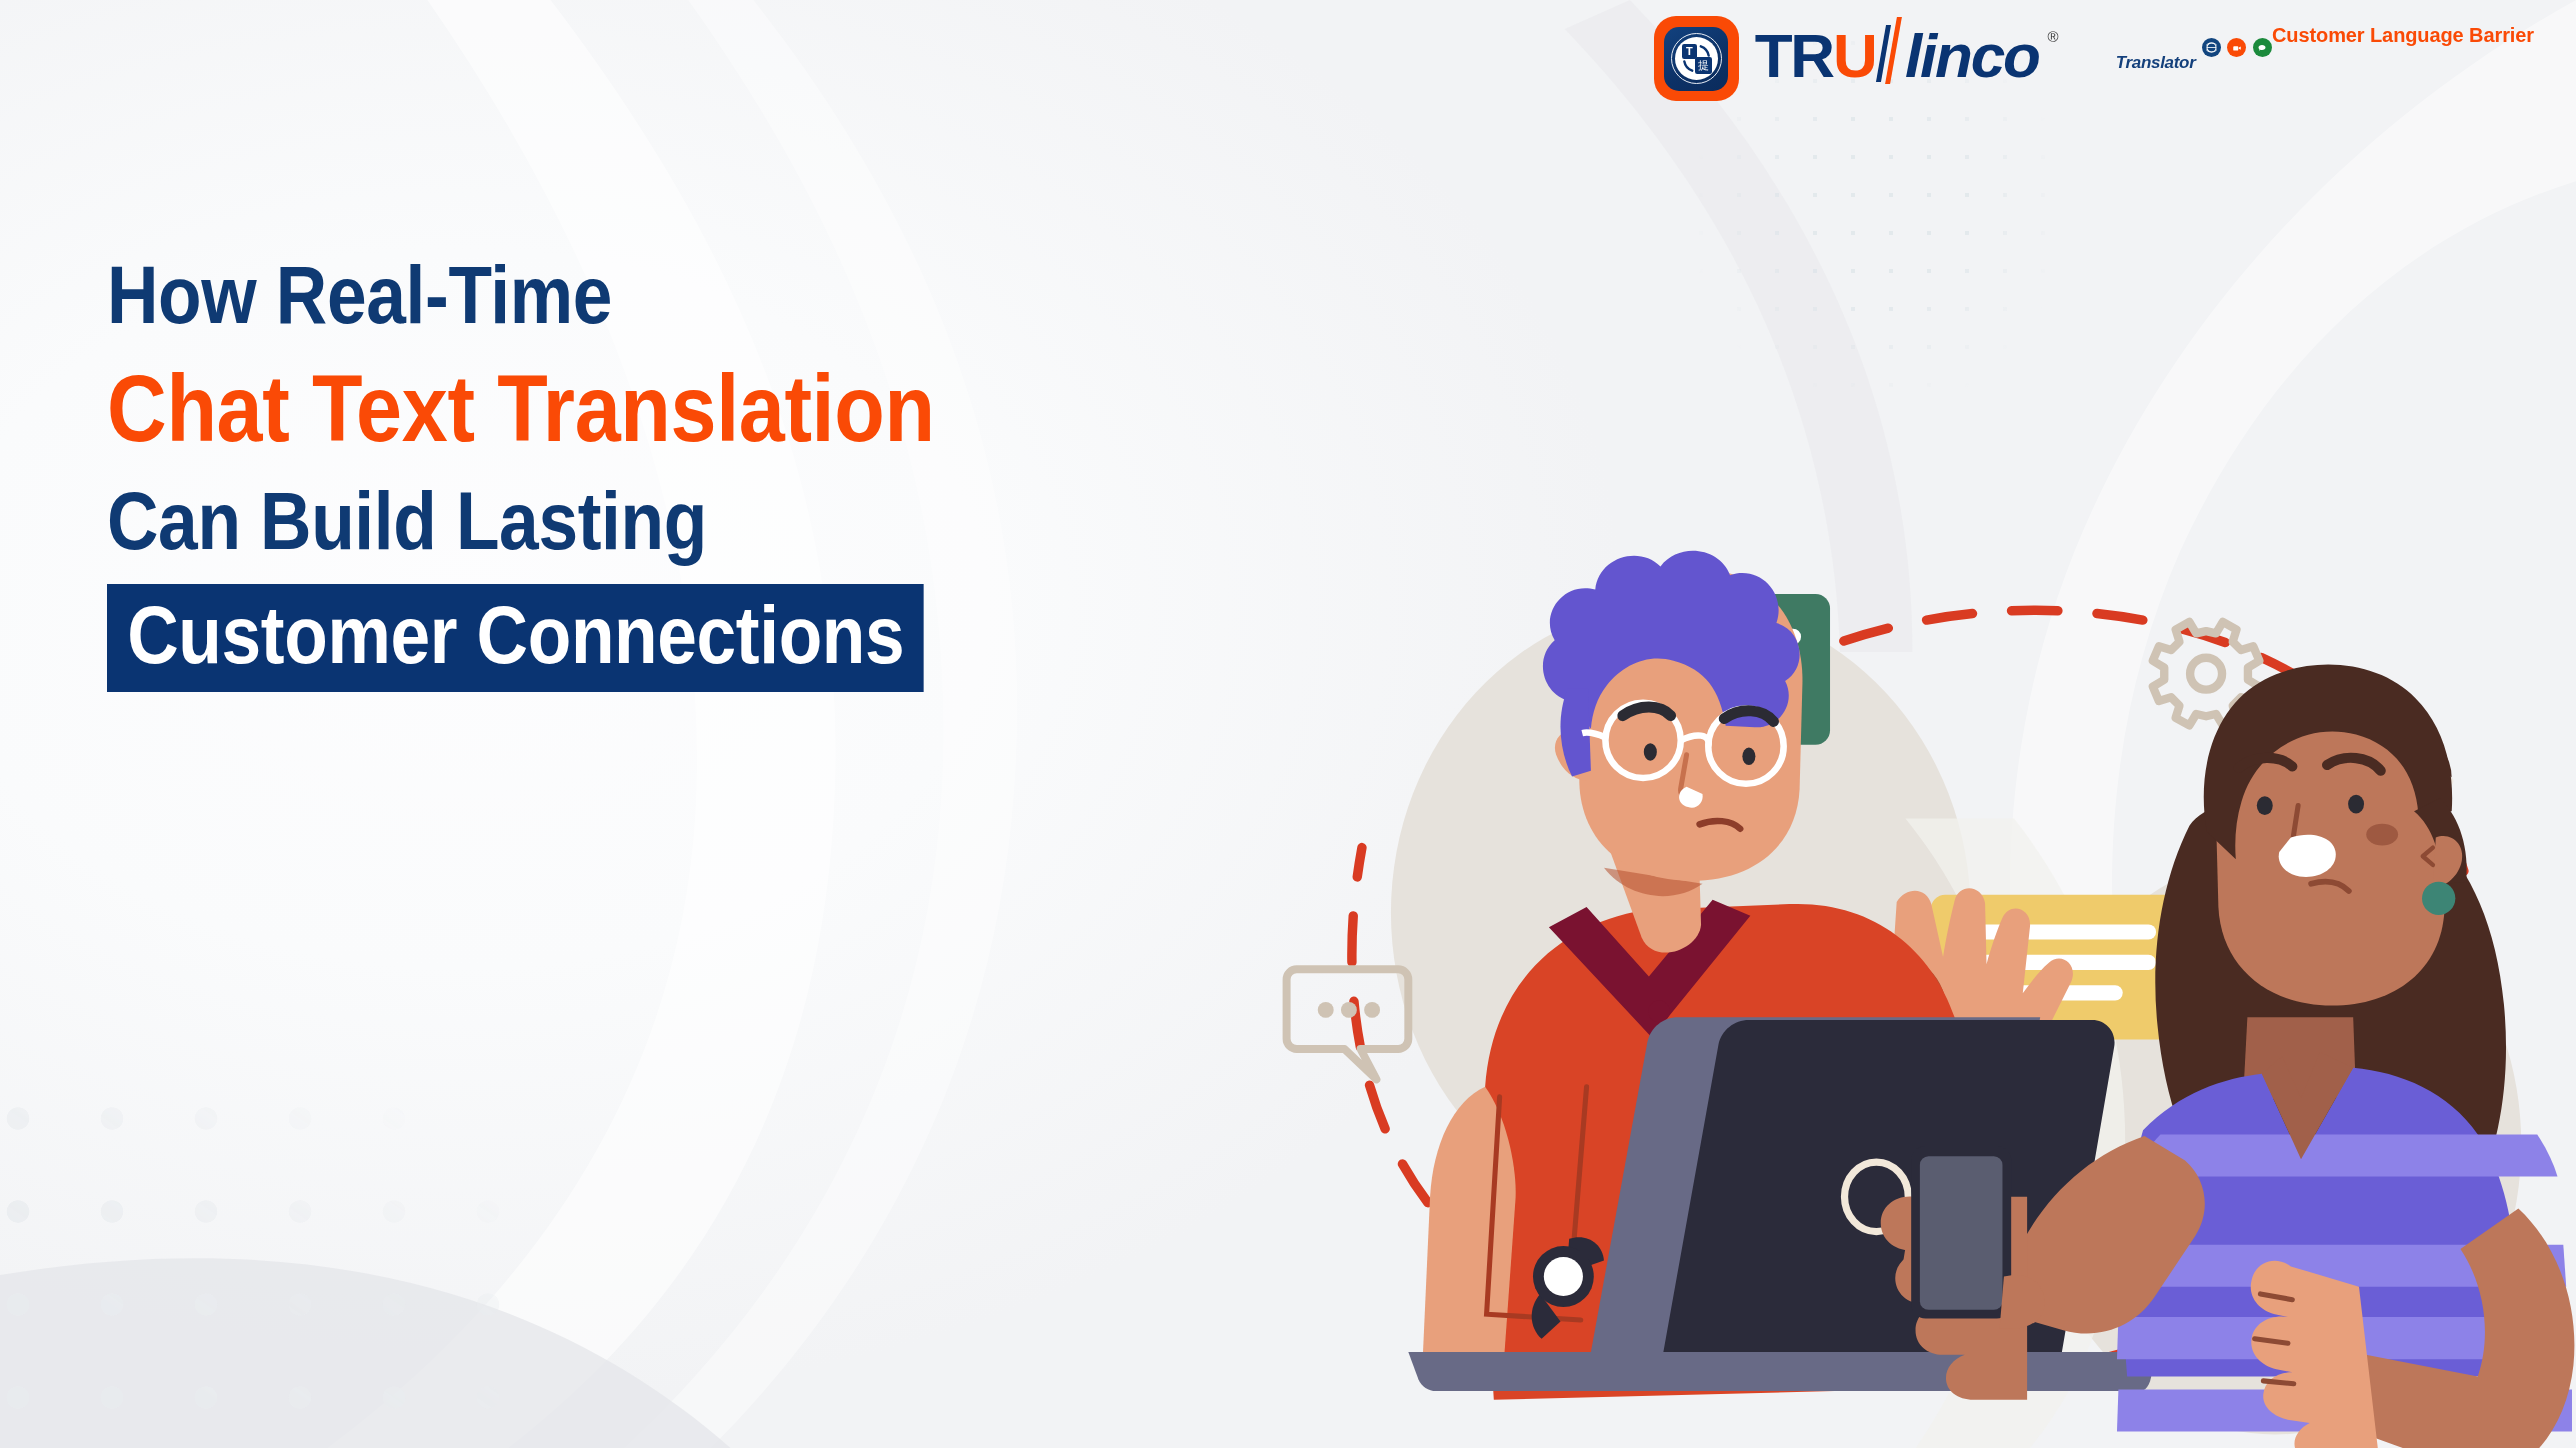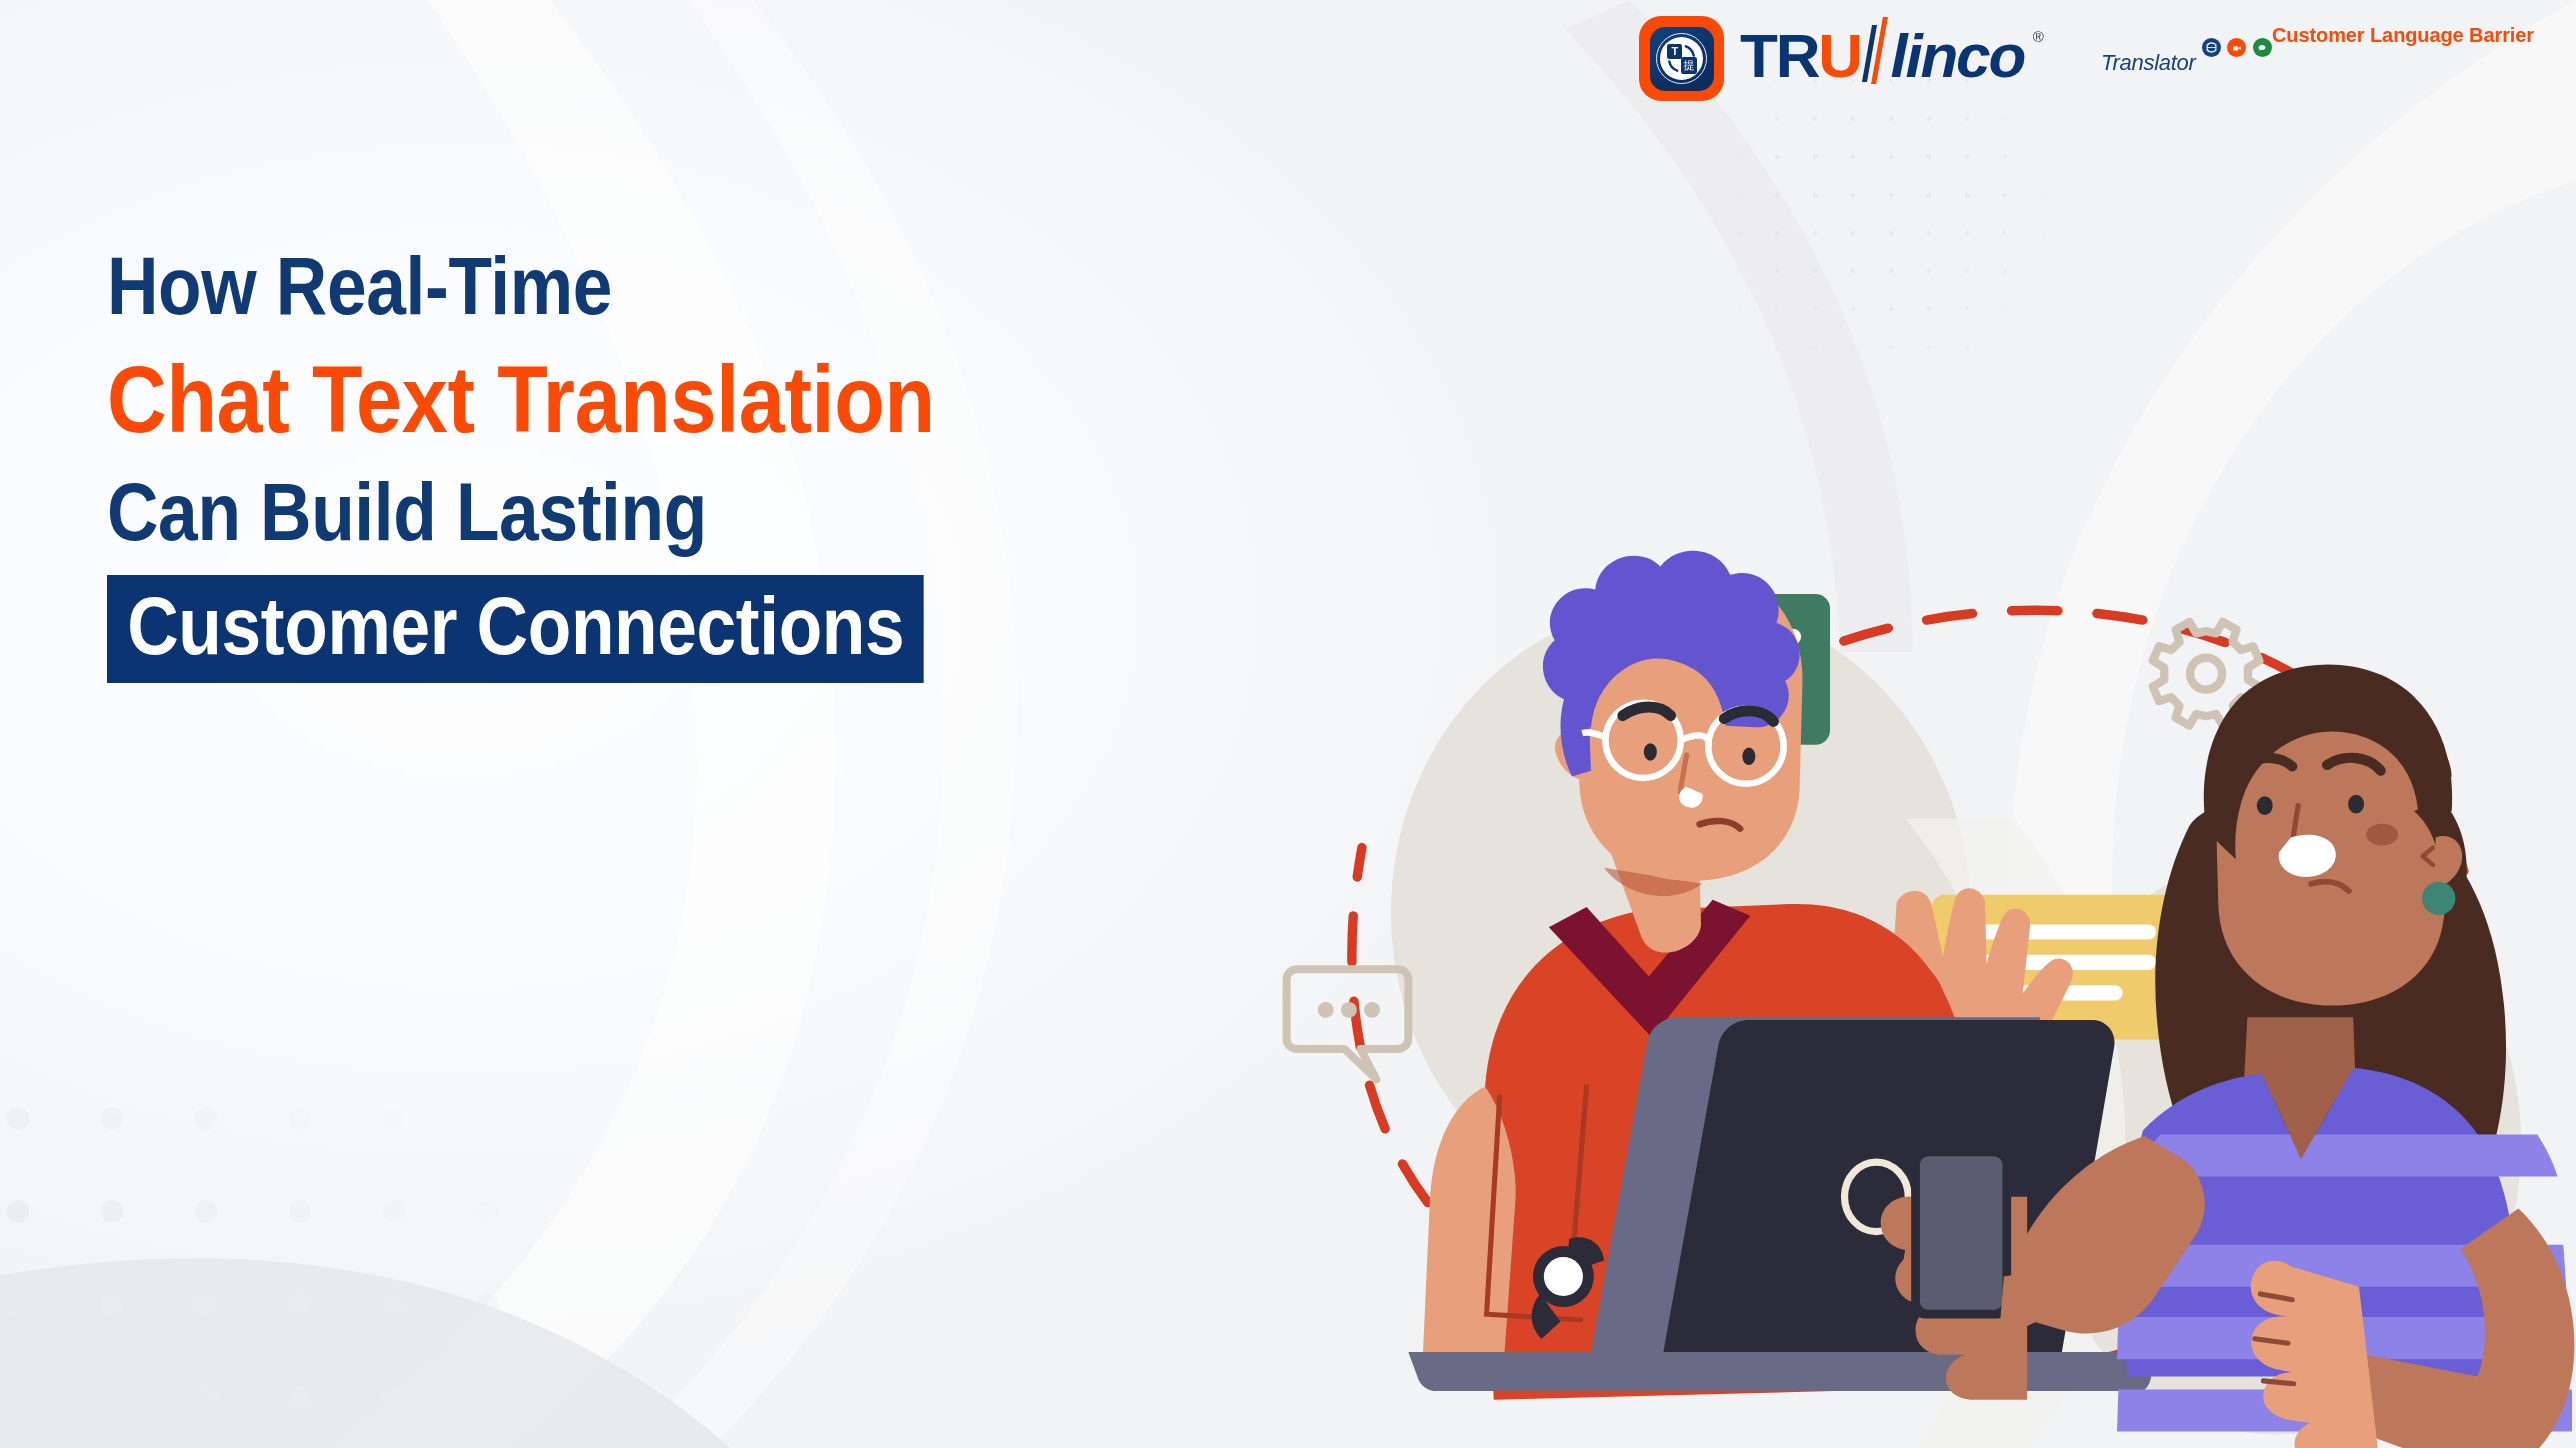--- a/index.html
+++ b/index.html
@@ -36,21 +36,21 @@
     width:565px; height:406px;
     background-image:radial-gradient(#e9ecef 11px, transparent 11.6px);
     background-size:94px 93px;
     opacity:.9;
     -webkit-mask-image:linear-gradient(35deg, #000 30%, transparent 88%);
             mask-image:linear-gradient(35deg, #000 30%, transparent 88%);
   }
 
   
   .headline {
-    position:absolute; left:107px; top:246px;
+    position:absolute; left:107px; top:255px;
     width:1376px;
   }
   .hl-line {
     font-weight:700;
     font-stretch:condensed;
     letter-spacing:-0.4px;
     line-height:1.0;
     white-space:nowrap;
     transform:scaleX(.88);
     transform-origin:left center;
@@ -130,21 +130,21 @@
   }
   .lg-reg {
     font-size:15px; font-weight:400; vertical-align:super;
     position:absolute; right:-17.4px; top:2.9px; color:#3a3a3a;
   }
   .logo-row2 {
     display:flex; align-items:center; gap:6.5px;
     margin:-5.8px 0 0 77px;
   }
   .lg-translator {
-    font-size:22px; font-weight:400; font-style:italic;
+    font-size:17px; font-weight:700; font-style:italic;
     color:#14407c; letter-spacing:-0.3px;margin-top:31px;
   }
   .mini-ic { width:19px; height:19px; border-radius:50%;
     display:flex; align-items:center; justify-content:center;
     font-size:10px; color:#fff; }
   .mi-navy { background:#12457f; }
   .mi-orange { background:#fa4a06; }
   .mi-green { background:#1b8a3c; }
   .lg-tagline {
     font-size:20px; font-weight:700; color:#fa4a06;

